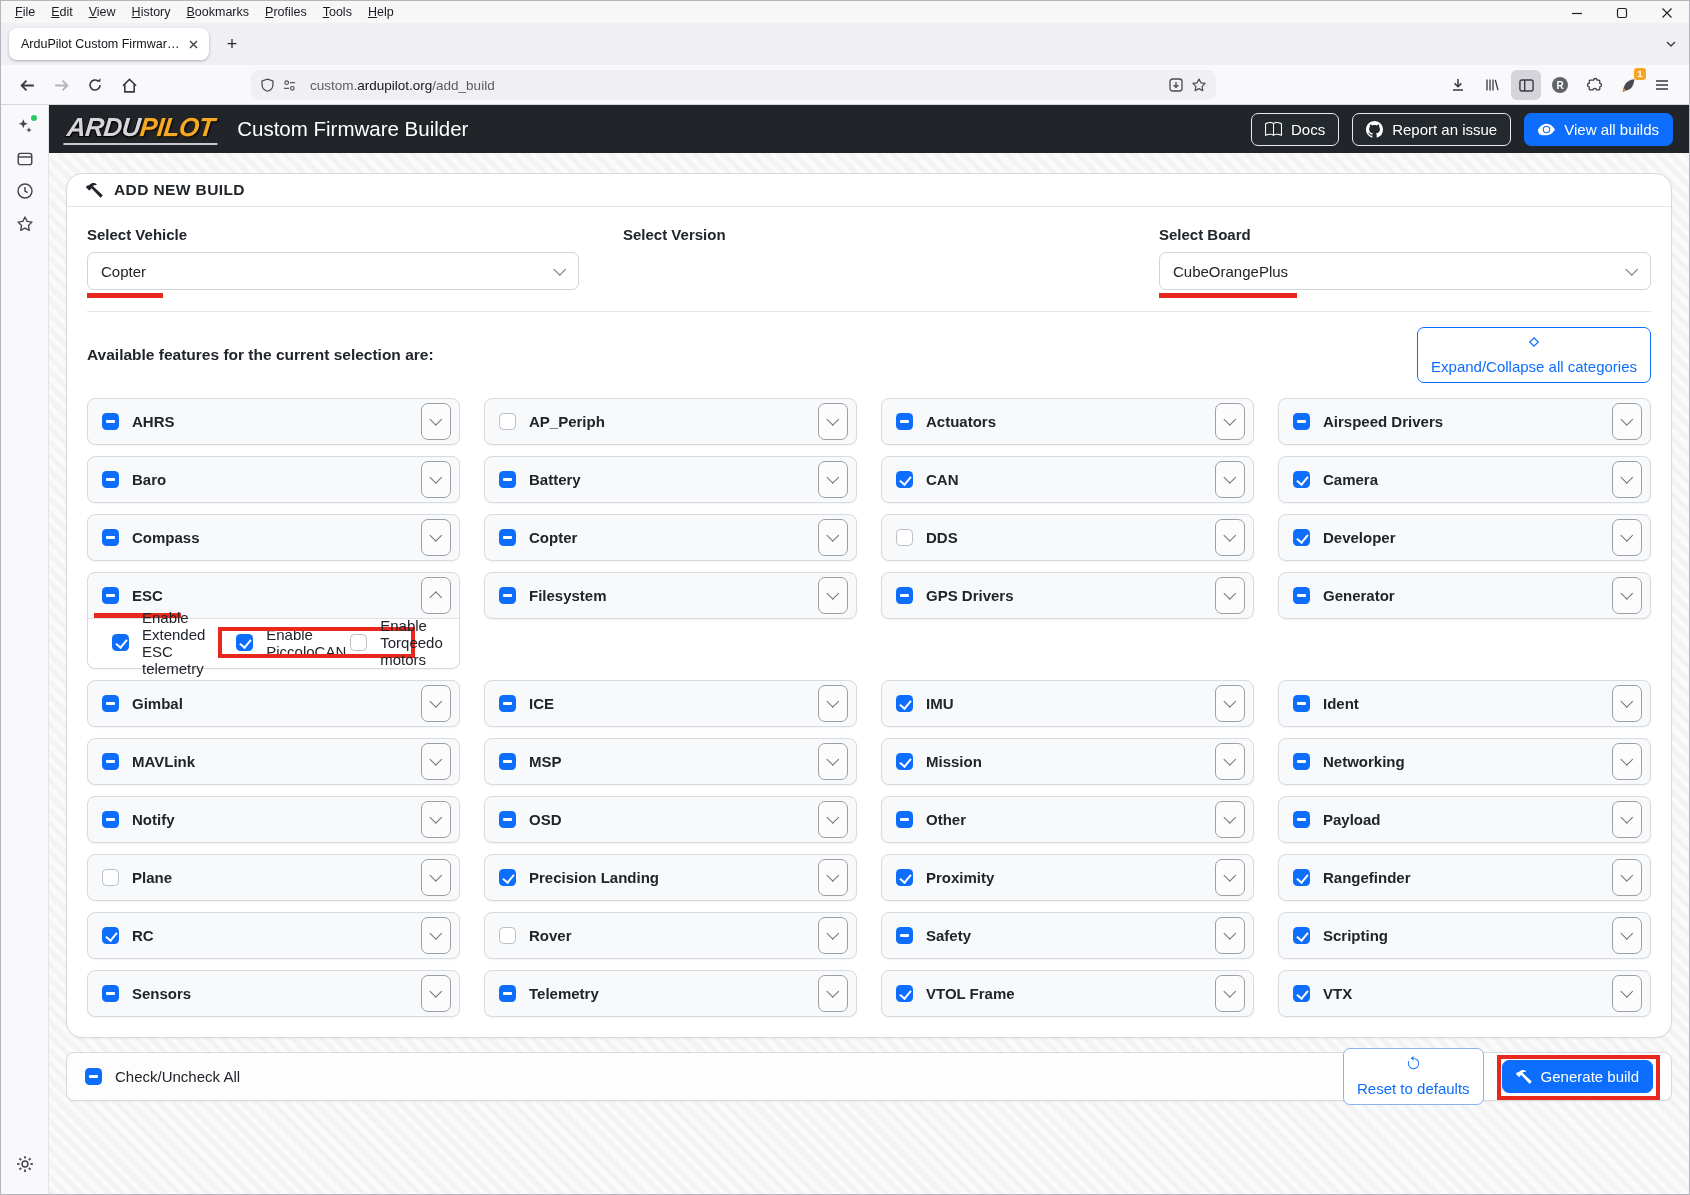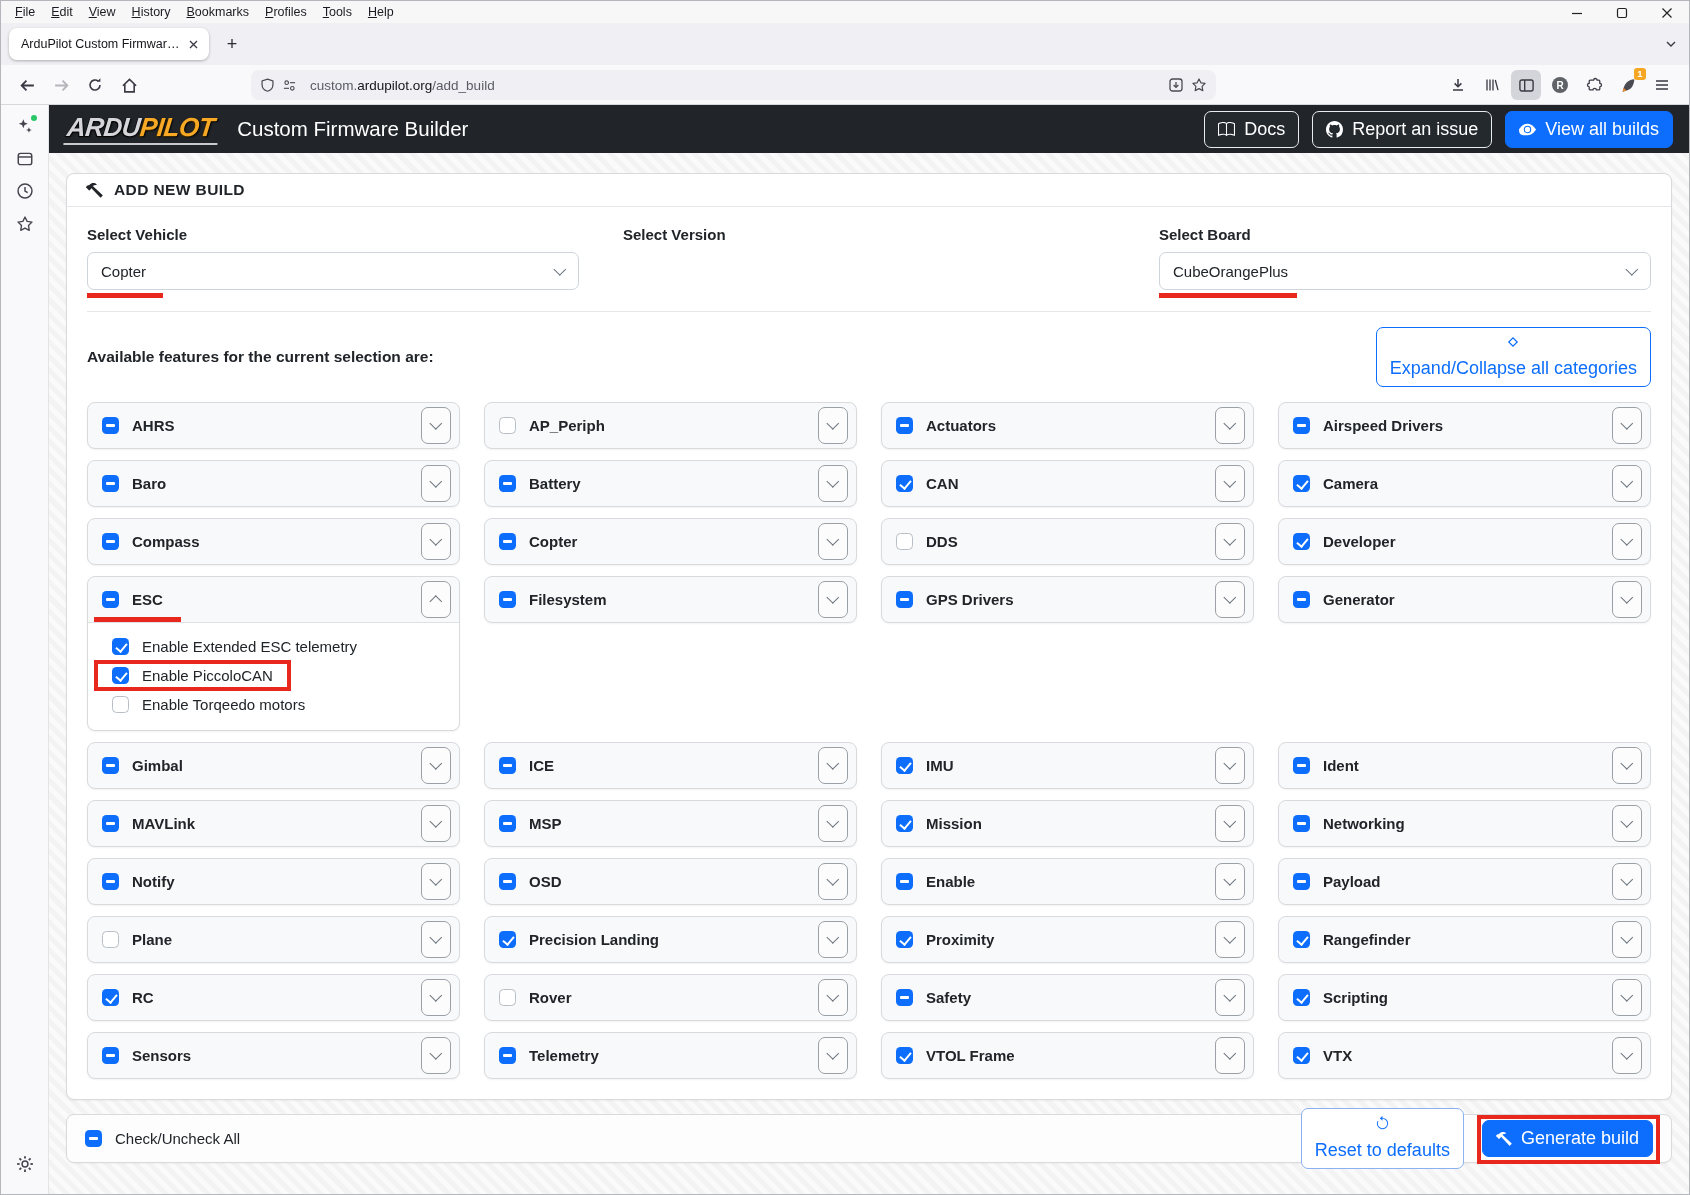--- a/index.html
+++ b/index.html
@@ -47,30 +47,30 @@
   
   .main { position:absolute; left:48px; top:104px; right:0; bottom:0; overflow:hidden;
           background:repeating-linear-gradient(45deg,#f3f3f3 0 5px,#fafafa 5px 10px); }
   .site-header { height:48px; background:#212529; display:flex; align-items:center; padding:0 16px; }
   .logo { font-style:italic; font-weight:900; font-size:26px; letter-spacing:-.5px; line-height:1;
           transform:skewX(-6deg); border-bottom:2px solid #c9c9ce; padding:1px 5px 3px 2px; cursor:pointer; }
   .logo-ardu { color:#d6d6da; text-shadow:-1px 1px 0 #060606,1px 1px 2px #000; }
   .logo-pilot{ color:#f7a825; text-shadow:-1px 1px 0 #3c2800,1px 1px 2px #000; }
   .site-title { color:#fff; font-size:20.5px; font-weight:400; margin-left:18px; }
   .header-actions { margin-left:auto; display:flex; gap:13px; align-items:center; }
-  .btn { display:inline-flex; align-items:center; gap:9px; font-size:18px; border-radius:7px;
+  .btn { display:inline-flex; align-items:center; gap:9px; font-size:15px; border-radius:7px;
          padding:7px 13px; cursor:pointer; white-space:nowrap; border:1px solid transparent; }
   .btn-ghost { background:#24292e; border-color:#e9ecef; color:#fff; }
   .btn-primary { background:var(--blue); border-color:var(--blue); color:#fff; }
   .btn-outline { background:#fff; border-color:#8ab1f2; color:var(--blue);flex-direction:column; }
 
   :root, .screen { --blue:#0d6efd; --red:#e8281d; --ink:#212529; --border:#d8dadd; }
 
   .content { padding:20px 17px 0; color:var(--ink); }
-  .panel { background:#fff; border:1px solid var(--border); border-radius:8px; box-shadow:0 1px 2px rgba(0,0,0,.05); }
+  .panel { background:#fff; border:1px solid var(--border); border-radius:16px; box-shadow:0 1px 2px rgba(0,0,0,.05); }
   .panel-head { display:flex; align-items:center; gap:11px; padding:7px 19px; border-bottom:1px solid #e4e6e9;
                 font-weight:700; font-size:15.5px; letter-spacing:.4px; }
   .panel-body { padding:19px 20px 20px; }
 
   .selects-row { display:grid; grid-template-columns:1fr 1fr 1fr; gap:44px; }
   .field-label { font-weight:700; font-size:15px; margin-bottom:9px; }
   .select-wrap { position:relative; }
   .select-box { height:38px; border:1px solid #ced4da; border-radius:7px; background:#fff; cursor:pointer;
                 display:flex; align-items:center; justify-content:space-between; padding:0 13px; font-size:15px; }
   .red-underline { position:absolute; left:0; top:calc(100% + 3px); height:5px; background:var(--red); }
@@ -82,21 +82,21 @@
   .features-grid { display:grid; grid-template-columns:repeat(4,1fr); column-gap:24px; row-gap:11px; align-items:start; }
   .feat-card { border:1px solid var(--border); border-radius:8px; background:#f8f9fa; box-shadow:0 1px 2px rgba(0,0,0,.05); }
   .feat-head { position:relative; height:45px; display:flex; align-items:center; gap:13px; padding:0 8px 0 14px; }
   .feat-label { font-weight:700; font-size:15px; flex:1; }
   .chev-btn { width:30px; height:37px; border:1px solid #9aa0a6; border-radius:7px; background:#fcfcfd;
               display:flex; align-items:center; justify-content:center; cursor:pointer; }
   .chev { width:9px; height:9px; border-left:1.8px solid #6c757d; border-bottom:1.8px solid #6c757d;
           transform:rotate(-45deg) translate(1px,-2px); }
   .chev.up { transform:rotate(135deg) translate(2px,-1px); }
   .feat-body { border-top:1px solid #dee2e6; background:#fff; border-radius:0 0 8px 8px;
-               padding:11px 14px 13px 24px; display:flex; flex-direction:column; gap:4px; }
+               padding:11px 14px 13px 24px; display:flex; flex-direction:row; gap:4px; }
   .feat-sub { position:relative; display:flex; align-items:center; gap:13px; font-size:15px; height:25px; }
 
   .cb { width:17px; height:17px; border-radius:4.5px; position:relative; flex:none; cursor:pointer; }
   .cb.indet, .cb.checked { background:var(--blue); }
   .cb.unchecked { background:#fff; border:1px solid #b8bfc6; }
   .cb.indet::after { content:''; position:absolute; left:4px; top:7.3px; width:9px; height:2.6px; background:#fff; border-radius:1px; }
   .cb.checked::after { content:''; position:absolute; left:5.6px; top:2.6px; width:5px; height:9px;
                        border-right:2.6px solid #fff; border-bottom:2.6px solid #fff; transform:rotate(40deg); }
 
   .esc-underline { position:absolute; left:6px; bottom:0; width:87px; height:5px; background:var(--red); }
@@ -632,21 +632,21 @@
                   <span class="cb indet"></span>
                   <span class="feat-label">OSD</span>
                   <button class="chev-btn">
                     <span class="chev"></span>
                   </button>
                 </div>
               </div>
               <div class="feat-card">
                 <div class="feat-head">
                   <span class="cb indet"></span>
-                  <span class="feat-label">Enable</span>
+                  <span class="feat-label">Other</span>
                   <button class="chev-btn">
                     <span class="chev"></span>
                   </button>
                 </div>
               </div>
               <div class="feat-card">
                 <div class="feat-head">
                   <span class="cb indet"></span>
                   <span class="feat-label">Payload</span>
                   <button class="chev-btn">

